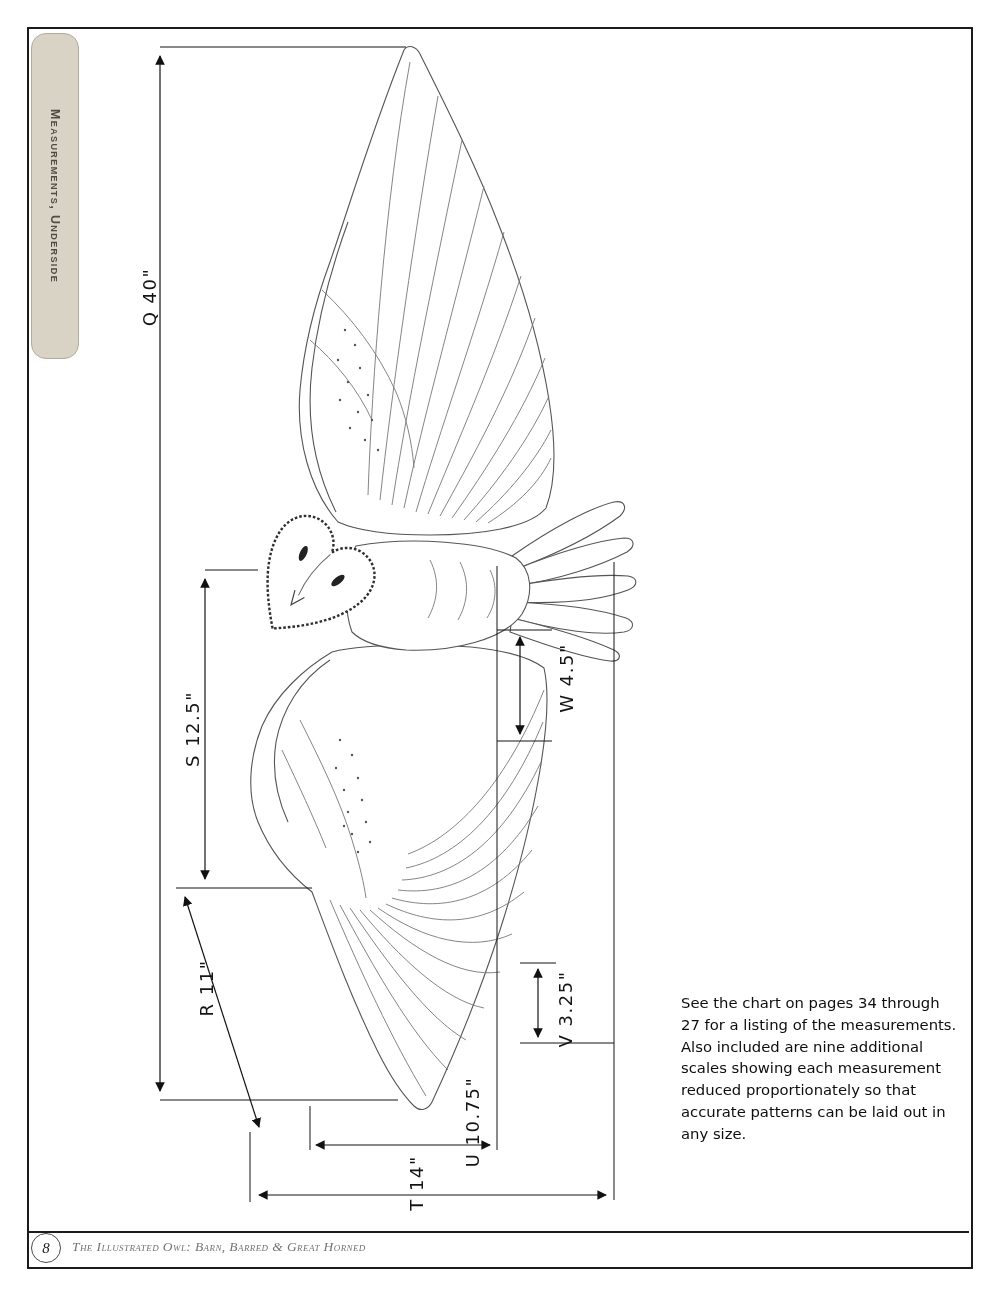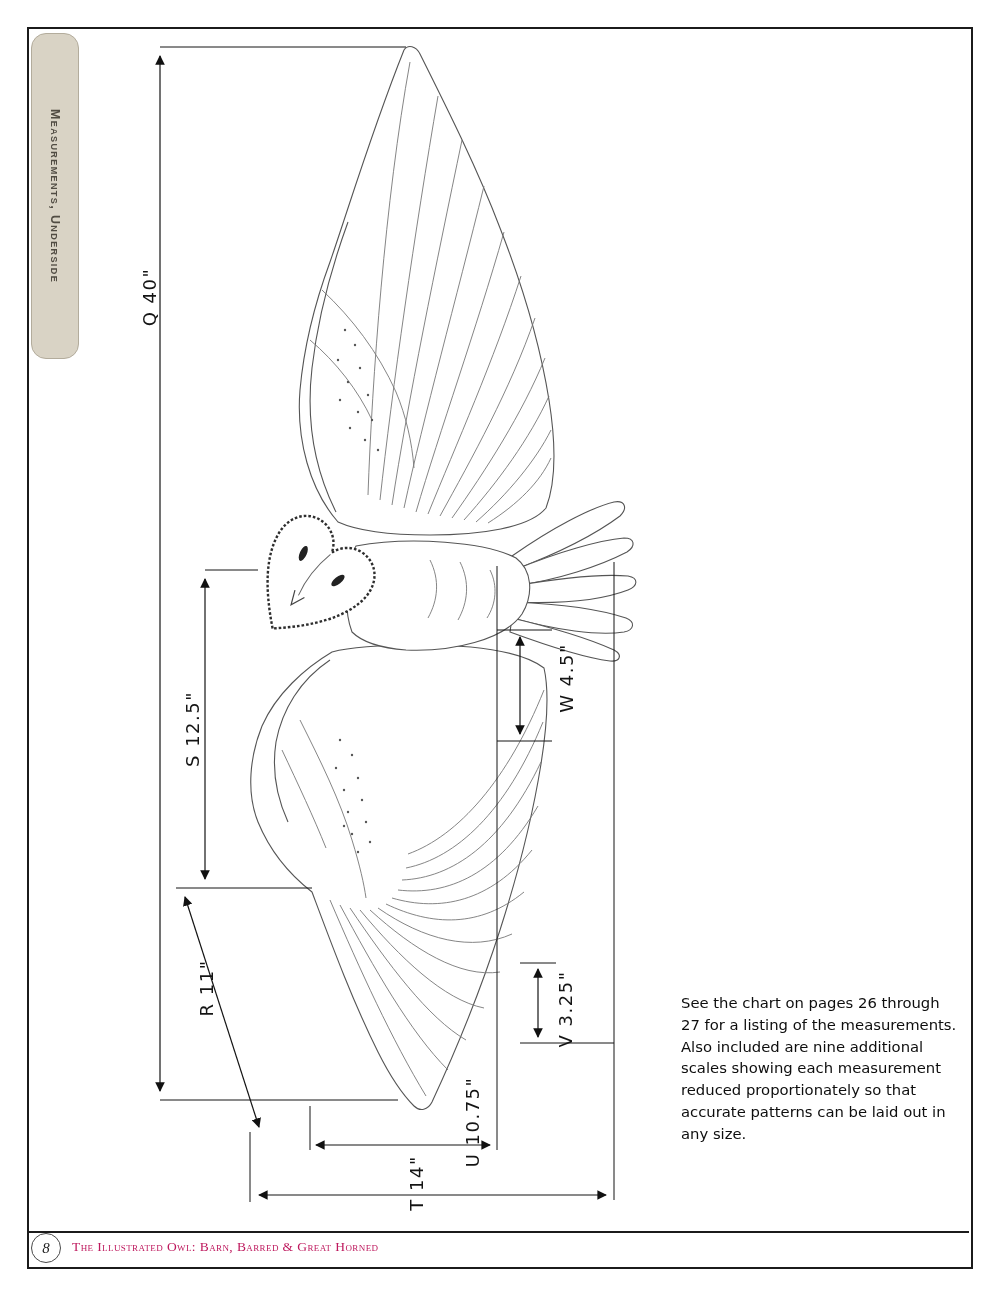--- a/index.html
+++ b/index.html
@@ -20,21 +20,21 @@
         font-family:"DejaVu Sans", sans-serif;}
   .note{position:absolute;left:681px;top:992px;width:276px;
         font-size:14.8px;line-height:1.47;color:#0e0e0e;
         font-family:"DejaVu Sans", sans-serif;}
   .footer-rule{position:absolute;left:27px;top:1231px;width:942px;height:2px;background:#1b1b1b;}
   .page-num{position:absolute;left:31px;top:1233px;width:28px;height:28px;border:1.5px solid #4a4a4a;
         border-radius:50%;background:#fff;display:flex;align-items:center;justify-content:center;
         font:italic 15px "Liberation Serif", serif;color:#222;}
   .footer-title{position:absolute;left:72px;top:1239px;
         font-family:"Liberation Serif", serif;font-variant:small-caps;
-        font-size:13.5px;letter-spacing:0.4px;color:#be185d;}
+        font-size:13.5px;letter-spacing:0.4px;color:#737373;font-style:italic;}
 </style>
 </head>
 <body>
 
 <div class="page">
 
   <div class="border-frame"></div>
 
   <div class="side-tab">
     <div class="side-tab-label">Measurements, Underside</div>
@@ -210,19 +210,19 @@
   </svg>
 
   <div class="dim-label" style="left:149px;top:297px;">Q 40"</div>
   <div class="dim-label" style="left:192px;top:729px;">S 12.5"</div>
   <div class="dim-label" style="left:206px;top:988px;">R 11"</div>
   <div class="dim-label" style="left:566px;top:678px;">W 4.5"</div>
   <div class="dim-label" style="left:565px;top:1009px;">V 3.25"</div>
   <div class="dim-label" style="left:472px;top:1122px;">U 10.75"</div>
   <div class="dim-label" style="left:416px;top:1183px;">T 14"</div>
 
-  <div class="note">See the chart on pages 26 through 27 for a listing of the measurements. Also included are nine additional scales showing each measurement reduced proportionately so that accurate patterns can be laid out in any size.</div>
+  <div class="note">See the chart on pages 34 through 27 for a listing of the measurements. Also included are nine additional scales showing each measurement reduced proportionately so that accurate patterns can be laid out in any size.</div>
 
   <div class="footer-rule"></div>
   <div class="page-num">8</div>
   <div class="footer-title">The Illustrated Owl: Barn, Barred &amp; Great Horned</div>
 
 </div>
 
 </body></html>

